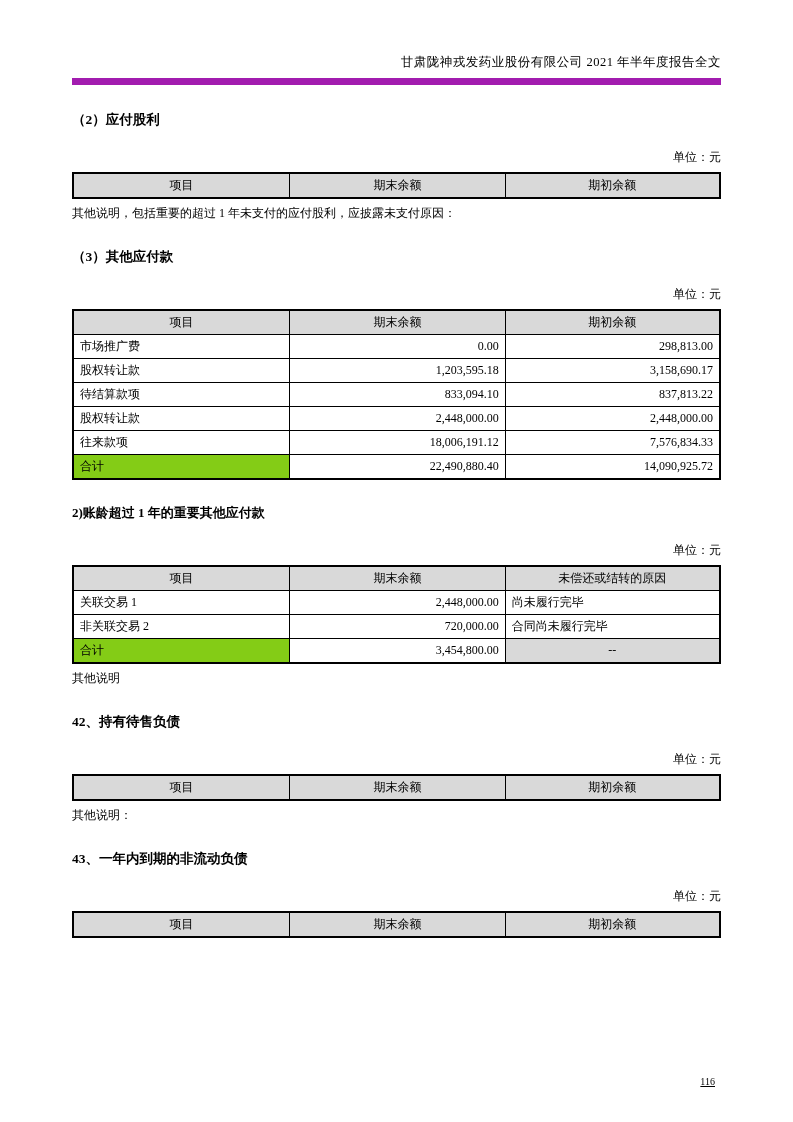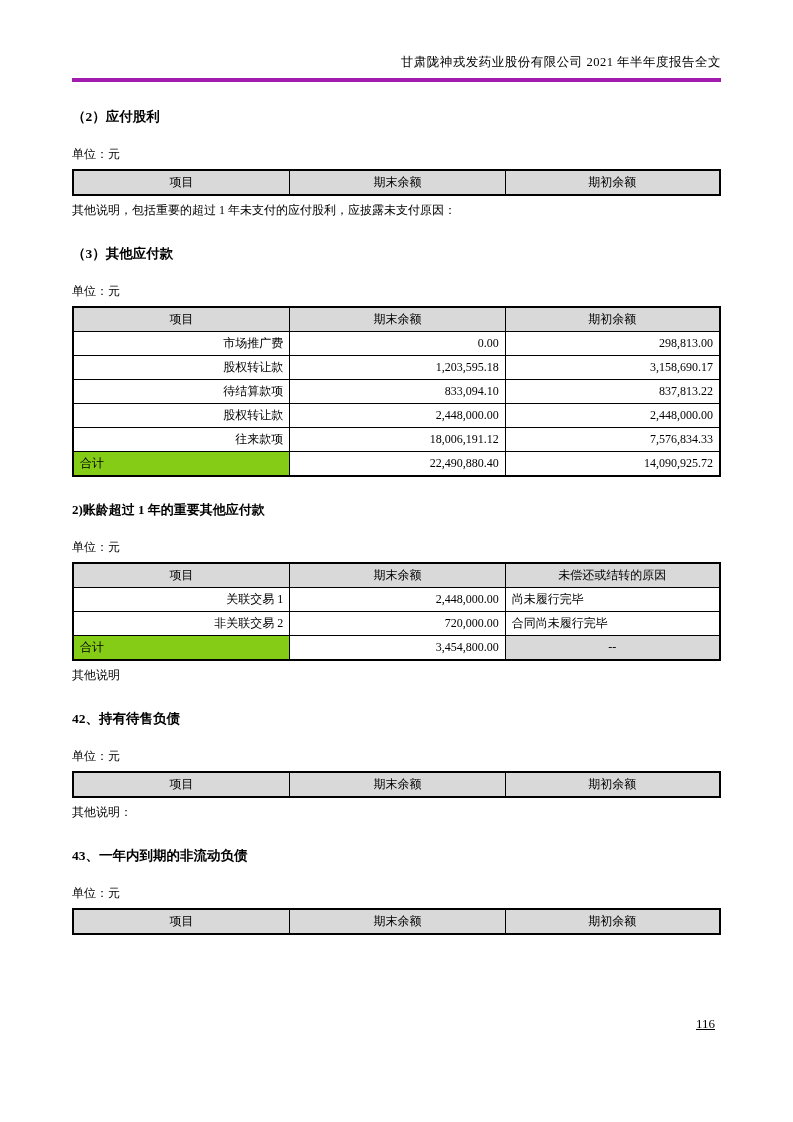--- a/index.html
+++ b/index.html
@@ -12,35 +12,35 @@
     position: relative;
     overflow: hidden;
   }
   .content {
     padding: 54px 72px 0 72px;
   }
   .page-header {
     text-align: right;
     font-size: 12.5px;
     padding-bottom: 7px;
-    border-bottom: 4px solid #a21caf;
+    border-bottom: 7px solid #a21caf;
     letter-spacing: 0.5px;
   }
   .section-title {
     font-weight: bold;
     font-size: 13.5px;
     margin-top: 26px;
   }
   .sub-title {
     font-weight: bold;
     font-size: 13px;
     margin-top: 24px;
   }
   .unit-label {
-    text-align: left;
+    text-align: right;
     font-size: 12px;
     margin-top: 20px;
     margin-bottom: 6px;
   }
   .note-text {
     font-size: 12px;
     margin-top: 6px;
   }
   table {
     width: 100%;
@@ -55,30 +55,30 @@
     padding: 3px 6px;
     vertical-align: middle;
     font-weight: normal;
     overflow: hidden;
     white-space: nowrap;
   }
   th.head-cell {
     background: #d9d9d9;
     text-align: center;
   }
-  td.cell-item { text-align: right; }
+  td.cell-item { text-align: left; }
   td.cell-num  { text-align: right; }
   td.cell-text { text-align: left; }
   td.cell-total-label { background: #84cc16; text-align: left; }
   td.cell-total-gray  { background: #d9d9d9; text-align: center; }
   .page-number {
     position: absolute;
-    top: 1016px;
+    top: 1076px;
     right: 78px;
-    font-size: 13px;
+    font-size: 10px;
     text-decoration: underline;
   }
 </style>
 </head>
 <body>
 
 <div class="content">
 
   <div class="page-header">甘肃陇神戎发药业股份有限公司 2021 年半年度报告全文</div>
 

